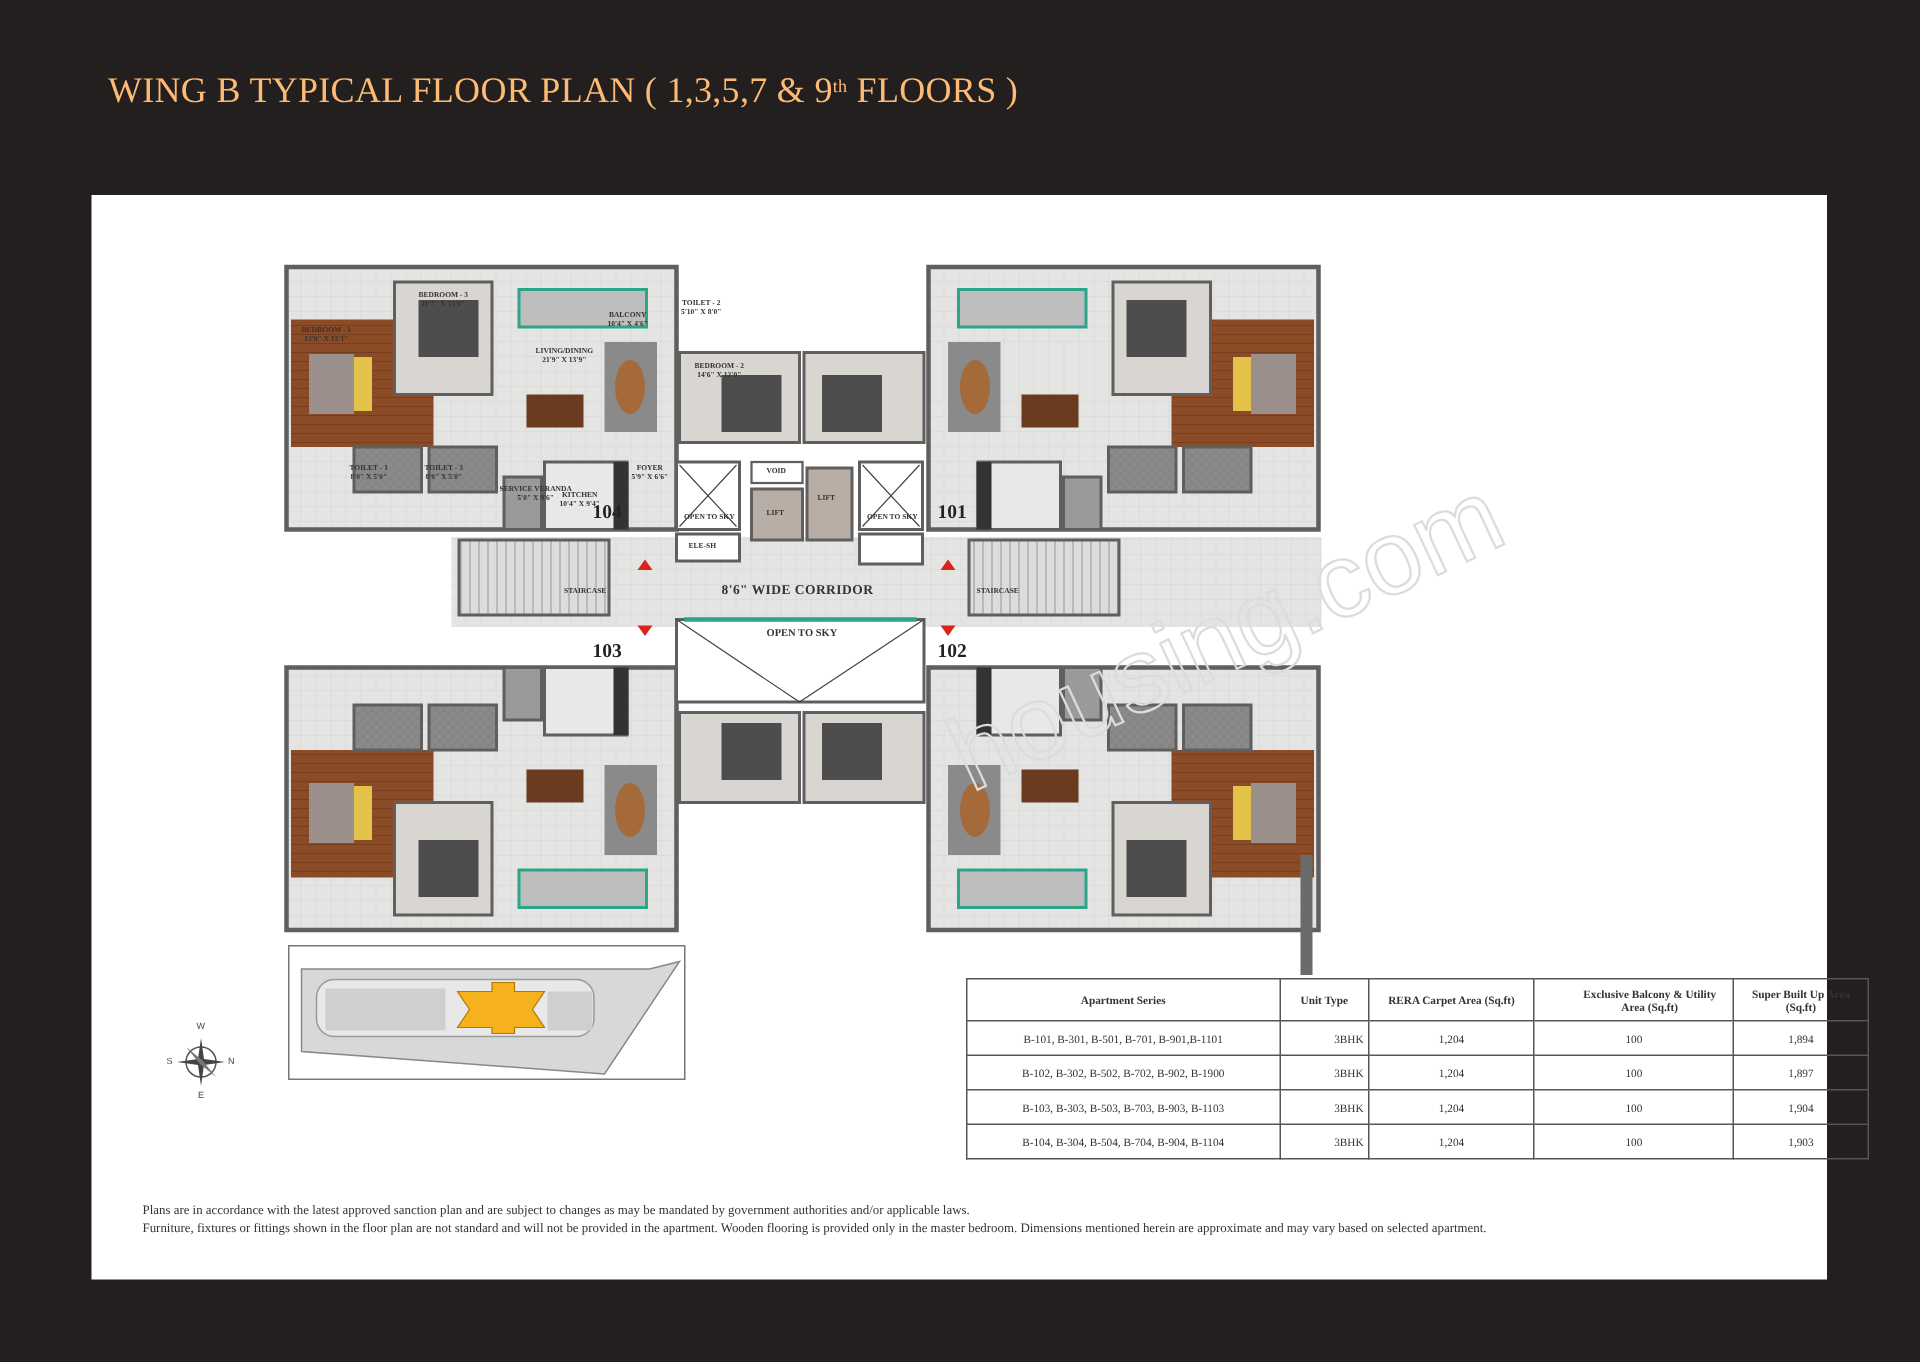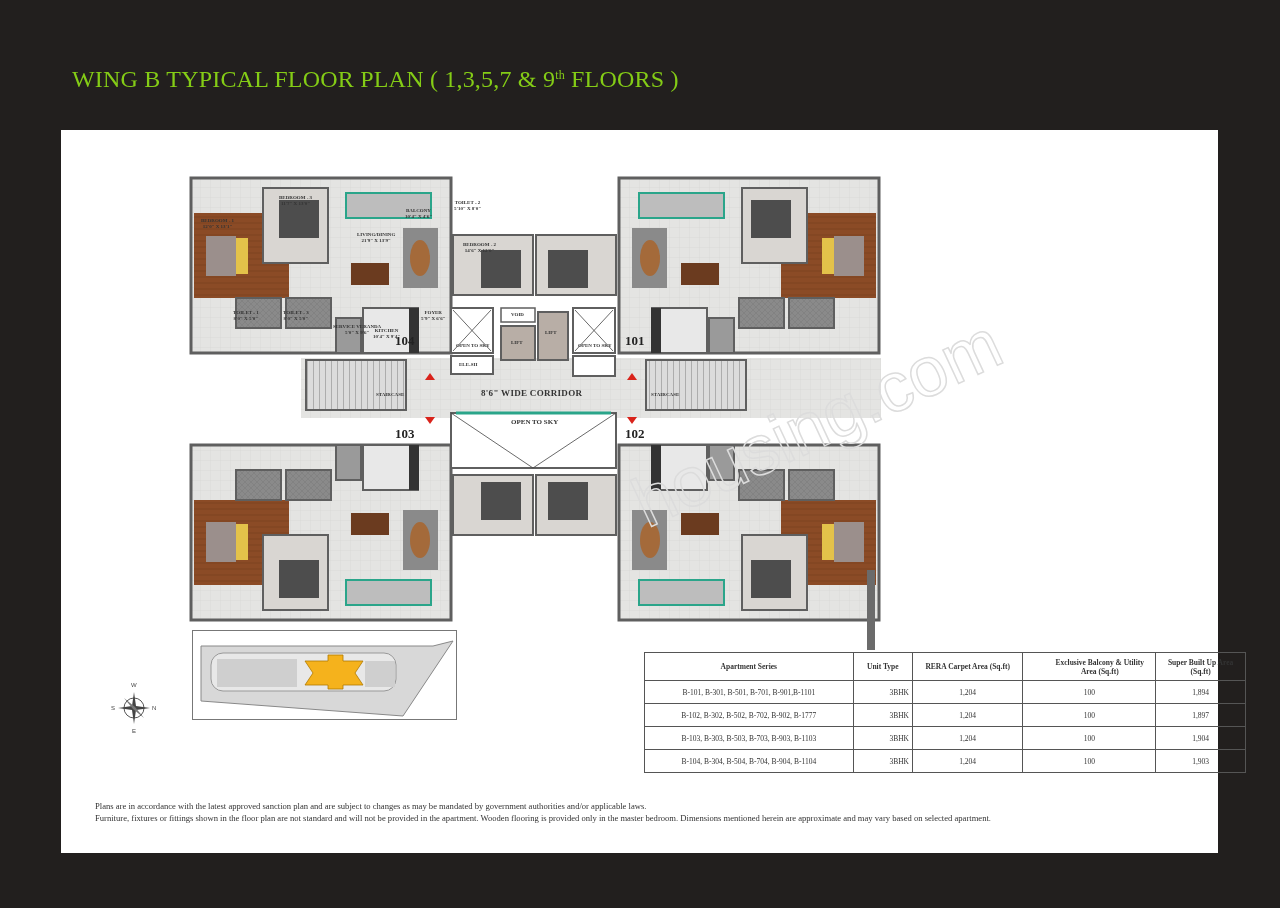--- a/index.html
+++ b/index.html
@@ -1,18 +1,18 @@
 <!DOCTYPE html>
 <html><head>
 <meta charset="utf-8">
 <style>
   html, body { margin:0; padding:0; }
   body { width:1280px; height:908px; background:#221f1e; position:relative; overflow:hidden;
          font-family:"Liberation Serif","DejaVu Serif",serif; }
-  .title { position:absolute; left:72px; top:66px; color:#84cc16; font-size:24px; letter-spacing:0.2px; white-space:nowrap; }
+  .title { position:absolute; left:72px; top:48px; color:#fdba74; font-size:24px; letter-spacing:0.2px; white-space:nowrap; }
   .title sup { font-size:12px; vertical-align:top; position:relative; top:2px; }
   .sheet { position:absolute; left:61px; top:130px; width:1157px; height:723px; background:#ffffff; }
   .plan { position:absolute; left:0; top:0; width:1157px; height:723px; }
   .room-label { position:absolute; font-size:5px; color:#333; text-align:center; line-height:6px; font-weight:bold; white-space:nowrap; }
   .unit-no { position:absolute; font-size:13px; font-weight:bold; color:#222; }
   .corridor-label { position:absolute; font-size:9px; font-weight:bold; color:#333; letter-spacing:0.3px; white-space:nowrap; }
   .sky-label { position:absolute; font-size:7px; font-weight:bold; color:#333; white-space:nowrap; }
   .keyplan { position:absolute; left:131px; top:500px; width:263px; height:88px; border:1px solid #777; background:#fff; }
   .compass { position:absolute; left:48px; top:552px; width:50px; height:52px; }
   .compass span { position:absolute; font-size:6px; color:#444; font-family:"Liberation Sans",sans-serif; }
@@ -180,21 +180,21 @@
     </thead>
     <tbody>
       <tr>
         <td>B-101, B-301, B-501, B-701, B-901,B-1101</td>
         <td class="ut">3BHK</td>
         <td>1,204</td>
         <td>100</td>
         <td>1,894</td>
       </tr>
       <tr>
-        <td>B-102, B-302, B-502, B-702, B-902, B-1777</td>
+        <td>B-102, B-302, B-502, B-702, B-902, B-1900</td>
         <td class="ut">3BHK</td>
         <td>1,204</td>
         <td>100</td>
         <td>1,897</td>
       </tr>
       <tr>
         <td>B-103, B-303, B-503, B-703, B-903, B-1103</td>
         <td class="ut">3BHK</td>
         <td>1,204</td>
         <td>100</td>

